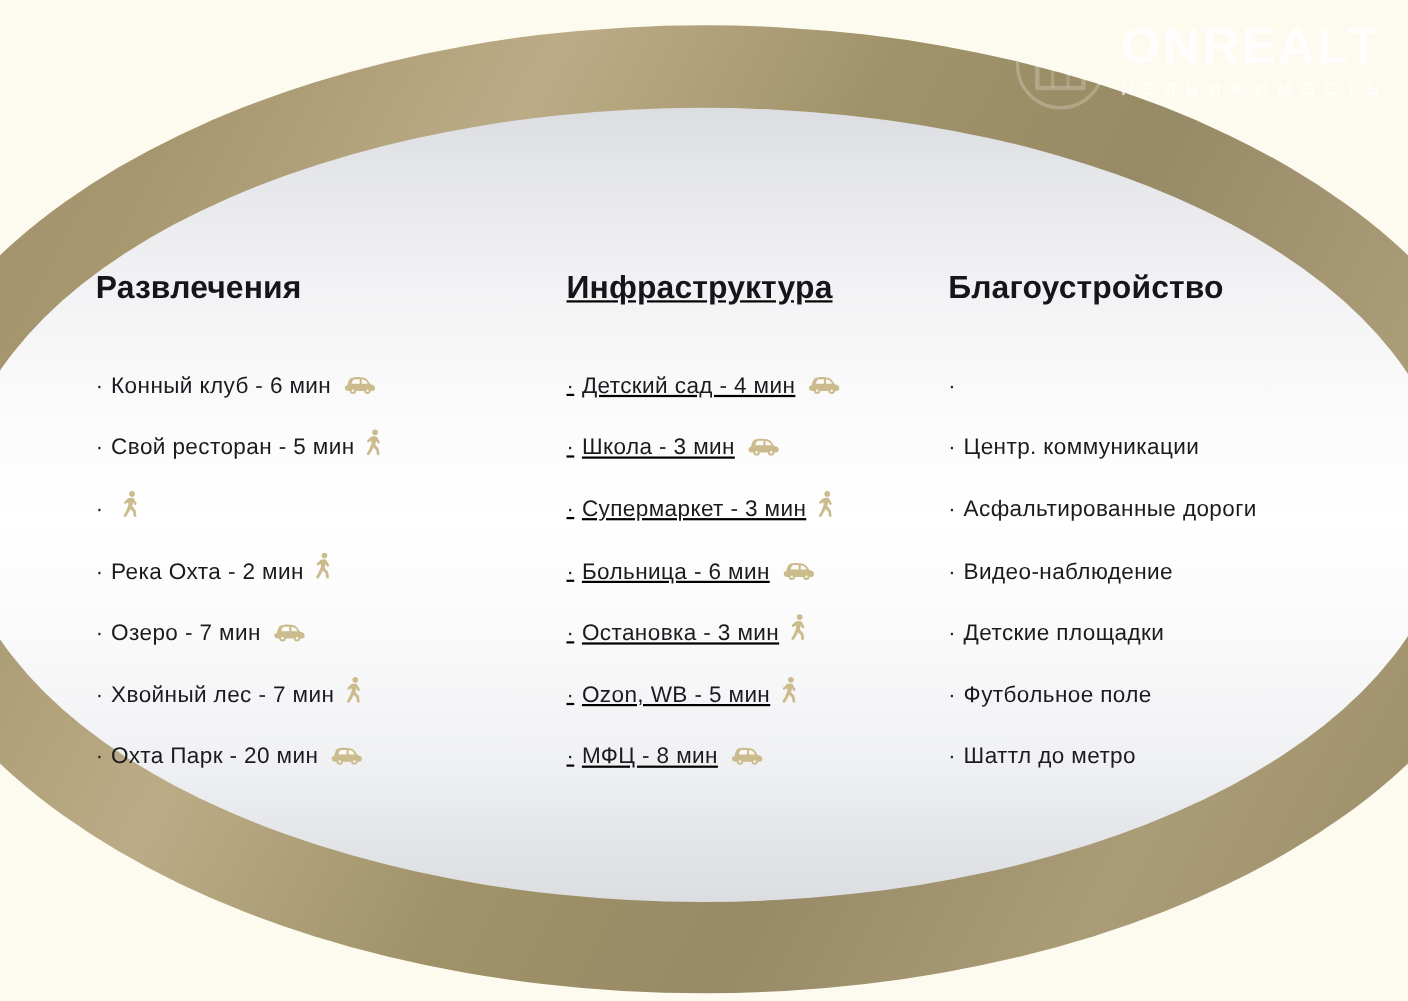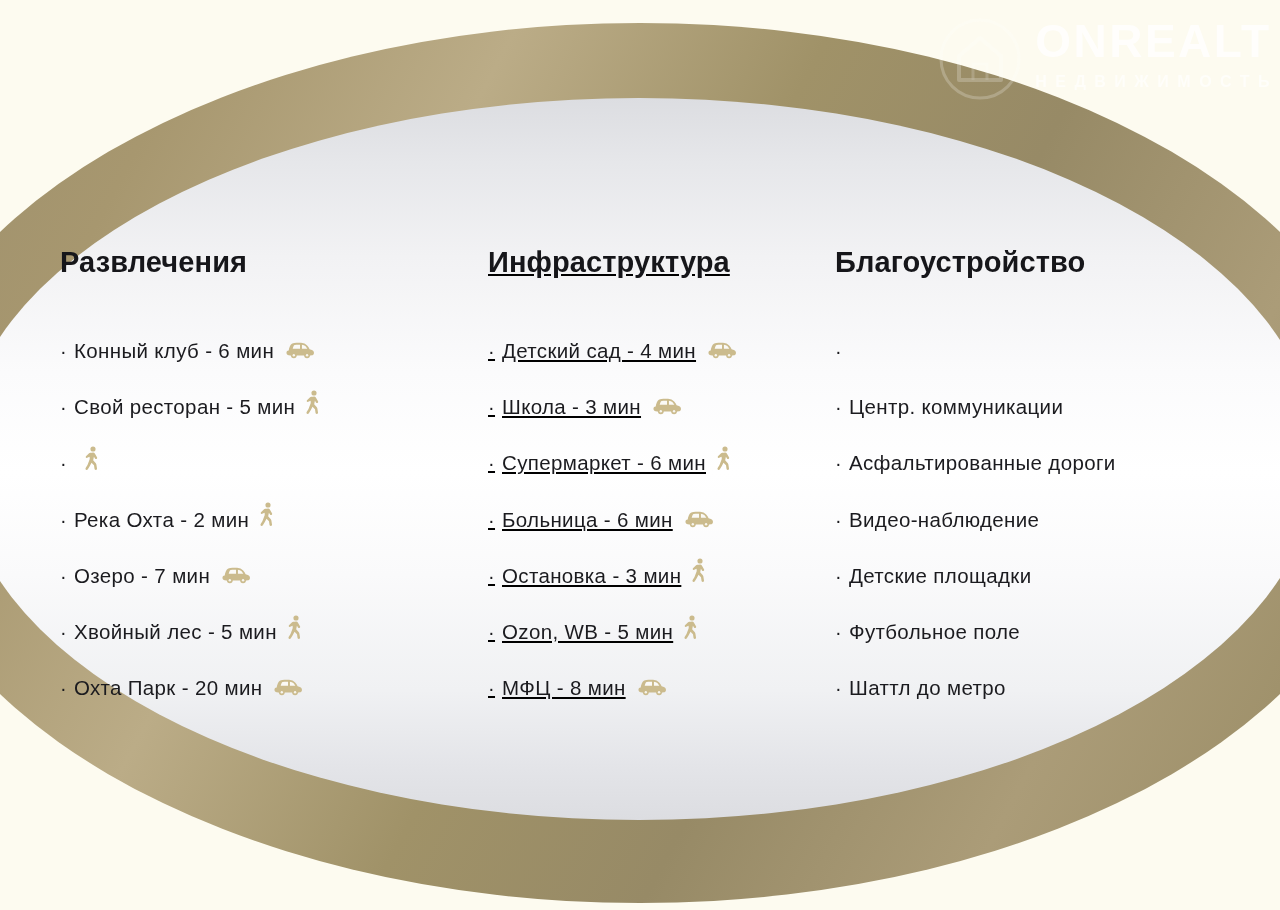--- a/index.html
+++ b/index.html
@@ -59,21 +59,21 @@
         #f0f1f3 82%,
         #e3e4e8 93%,
         #dcdde1 100%);
     z-index: 2;
   }
 
   
   .watermark {
     position: absolute;
     top: 18px;
-    right: 2px;
+    right: 18px;
     display: flex;
     gap: 14px;
     z-index: 3;
     pointer-events: none;
     user-select: none;
   }
   .wm-logo {
     width: 82px;
     height: 82px;
     flex: none;
@@ -102,20 +102,21 @@
   
   .content {
     position: absolute;
     inset: 0;
     z-index: 5;
   }
 
   .column {
     position: absolute;
     top: 246px;
+    margin-left: 27px;
   }
   .col-1 { left: 60px;  width: 400px; }
   .col-2 { left: 488px; width: 380px; text-decoration: underline; }
   .col-3 { left: 835px; width: 370px; }
 
   .col-heading {
     margin: 0 0 44px 0;
     font-size: 29px;
     font-weight: 700;
     color: #16161a;
@@ -239,21 +240,21 @@
                 <path fill="#ffffff" opacity="0.92" d="M19.2 6.3c1.6 0.2 2.9 0.6 3.8 1.3 0.8 0.7 1.6 1.8 2.3 3.2l-6.1 0z"></path>
                 <circle cx="10.0" cy="18.1" r="3.3" fill="#cbbb8d"></circle>
                 <circle cx="10.0" cy="18.1" r="1.35" fill="#ffffff" opacity="0.85"></circle>
                 <circle cx="25.0" cy="18.1" r="3.3" fill="#cbbb8d"></circle>
                 <circle cx="25.0" cy="18.1" r="1.35" fill="#ffffff" opacity="0.85"></circle>
               </svg>
             </span>
           </li>
           <li class="item">
             <span class="bullet">·</span>
-            <span class="item-label">Хвойный лес - 5 мин</span>
+            <span class="item-label">Хвойный лес - 7 мин</span>
             <span class="mode-icon walk">
               <svg viewBox="0 0 18 30" width="15" height="25" aria-hidden="true">
                 <circle cx="9.6" cy="3.6" r="3.1" fill="#cbbb8d"></circle>
                 <path fill="#cbbb8d" d="M8.6 8.0c1.3-0.5 2.6-0.1 3.2 1.0l2.6 4.6c0.4 0.7 0.2 1.5-0.5 1.9-0.7 0.4-1.5 0.2-1.9-0.5l-1.3-2.2-0.9 4.3 3.2 3.6c0.4 0.5 0.6 1.0 0.7 1.7l0.7 4.6c0.1 0.9-0.4 1.6-1.3 1.7-0.9 0.1-1.6-0.4-1.7-1.3l-0.6-4.2-3.0-3.2-2.0 4.0-2.4 3.9c-0.5 0.8-1.4 1.0-2.1 0.5-0.8-0.5-0.9-1.4-0.5-2.1l2.2-3.6 2.7-7.0-0.2-2.9L3.3 13.9c-0.5 0.6-1.3 0.7-1.9 0.2-0.6-0.5-0.7-1.3-0.2-1.9l3.4-3.2c0.5-0.5 1.1-0.8 1.8-1.0z"></path>
               </svg>
             </span>
           </li>
           <li class="item">
             <span class="bullet">·</span>
             <span class="item-label">Охта Парк - 20 мин</span>
@@ -300,21 +301,21 @@
                 <path fill="#ffffff" opacity="0.92" d="M19.2 6.3c1.6 0.2 2.9 0.6 3.8 1.3 0.8 0.7 1.6 1.8 2.3 3.2l-6.1 0z"></path>
                 <circle cx="10.0" cy="18.1" r="3.3" fill="#cbbb8d"></circle>
                 <circle cx="10.0" cy="18.1" r="1.35" fill="#ffffff" opacity="0.85"></circle>
                 <circle cx="25.0" cy="18.1" r="3.3" fill="#cbbb8d"></circle>
                 <circle cx="25.0" cy="18.1" r="1.35" fill="#ffffff" opacity="0.85"></circle>
               </svg>
             </span>
           </li>
           <li class="item">
             <span class="bullet">·</span>
-            <span class="item-label">Супермаркет - 6 мин</span>
+            <span class="item-label">Супермаркет - 3 мин</span>
             <span class="mode-icon walk">
               <svg viewBox="0 0 18 30" width="15" height="25" aria-hidden="true">
                 <circle cx="9.6" cy="3.6" r="3.1" fill="#cbbb8d"></circle>
                 <path fill="#cbbb8d" d="M8.6 8.0c1.3-0.5 2.6-0.1 3.2 1.0l2.6 4.6c0.4 0.7 0.2 1.5-0.5 1.9-0.7 0.4-1.5 0.2-1.9-0.5l-1.3-2.2-0.9 4.3 3.2 3.6c0.4 0.5 0.6 1.0 0.7 1.7l0.7 4.6c0.1 0.9-0.4 1.6-1.3 1.7-0.9 0.1-1.6-0.4-1.7-1.3l-0.6-4.2-3.0-3.2-2.0 4.0-2.4 3.9c-0.5 0.8-1.4 1.0-2.1 0.5-0.8-0.5-0.9-1.4-0.5-2.1l2.2-3.6 2.7-7.0-0.2-2.9L3.3 13.9c-0.5 0.6-1.3 0.7-1.9 0.2-0.6-0.5-0.7-1.3-0.2-1.9l3.4-3.2c0.5-0.5 1.1-0.8 1.8-1.0z"></path>
               </svg>
             </span>
           </li>
           <li class="item">
             <span class="bullet">·</span>
             <span class="item-label">Больница - 6 мин</span>

